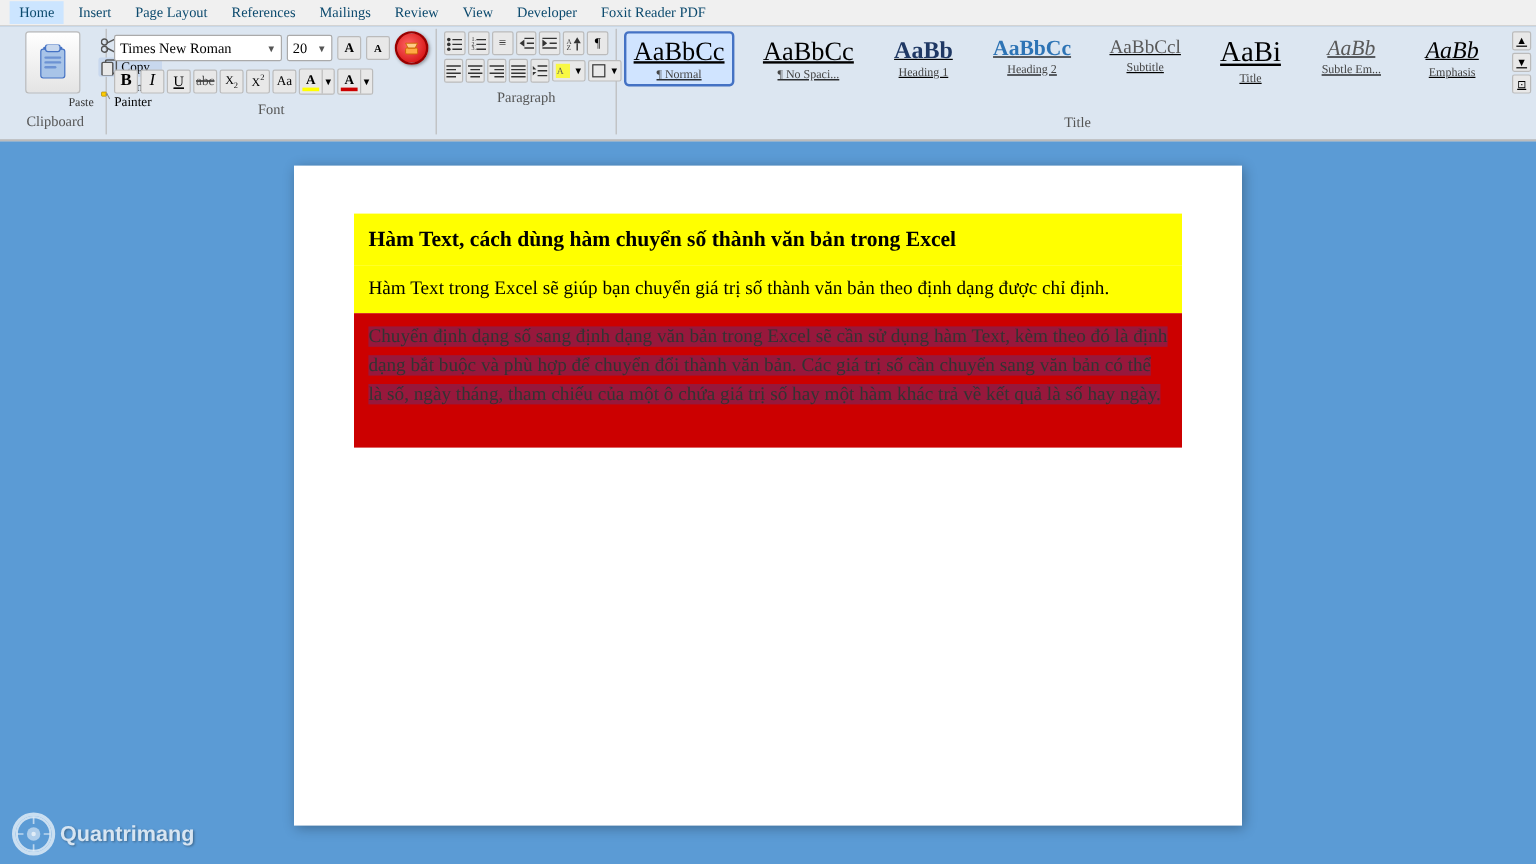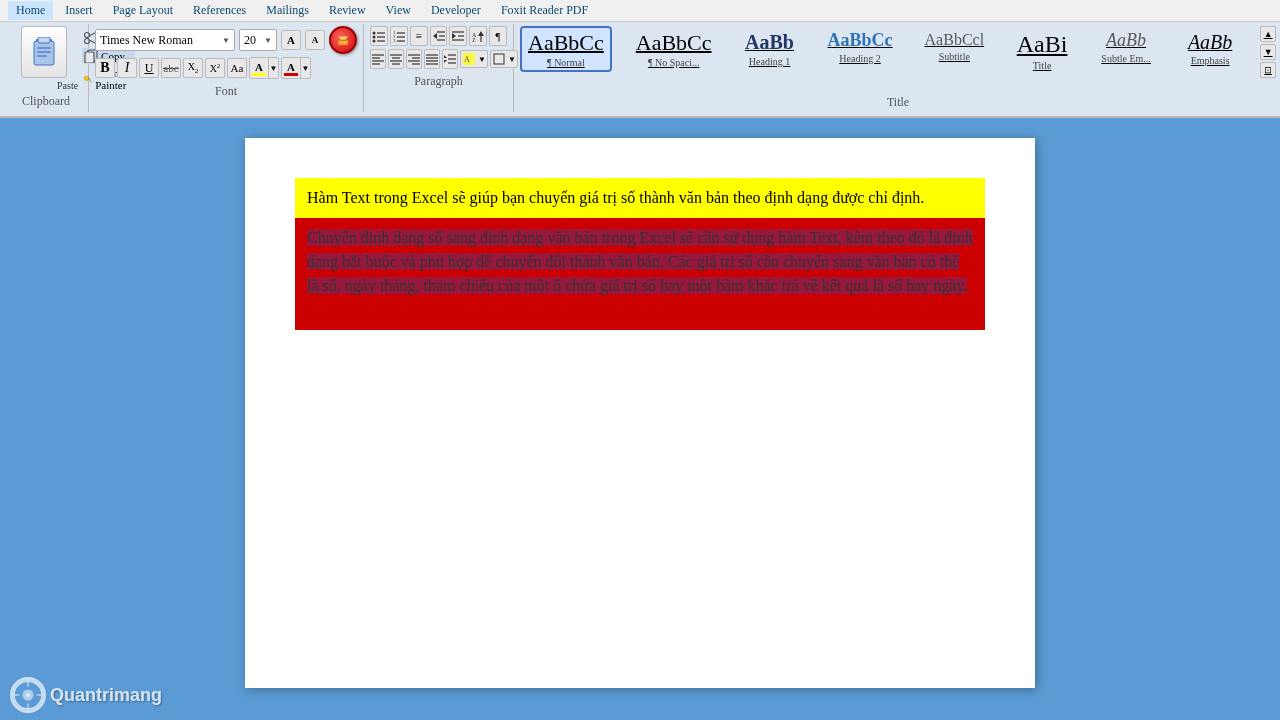--- a/index.html
+++ b/index.html
@@ -580,20 +580,23 @@
         </div>
       </div>
       <div class="section-label">Title</div>
     </div>
   </div>
 </div>
 
 <div class="doc-area">
   <div class="page">
 
+    <div class="text-block-yellow">
+      <p class="doc-text-heading">Hàm Text, cách dùng hàm chuyển số thành văn bản trong Excel</p>
+    </div>
 
     <div class="text-block-yellow-2">
       <p class="doc-text">Hàm Text trong Excel sẽ giúp bạn chuyển giá trị số thành văn bản theo định dạng được chỉ định.</p>
     </div>
 
     <div class="text-block-red" style="position:relative;">
 
       <p class="doc-text" style="color:#333; position:relative; z-index:1;">
         <span style="background:rgba(30,80,200,0.3);">Chuyển định dạng số sang định dạng văn bản trong Excel sẽ cần sử dụng hàm Text, kèm theo đó là định dạng bắt buộc và phù hợp để chuyển đổi thành văn bản. Các giá trị số cần chuyển sang văn bản có thể là số, ngày tháng, tham chiếu của một ô chứa giá trị số hay một hàm khác trả về kết quả là số hay ngày.</span>
         

